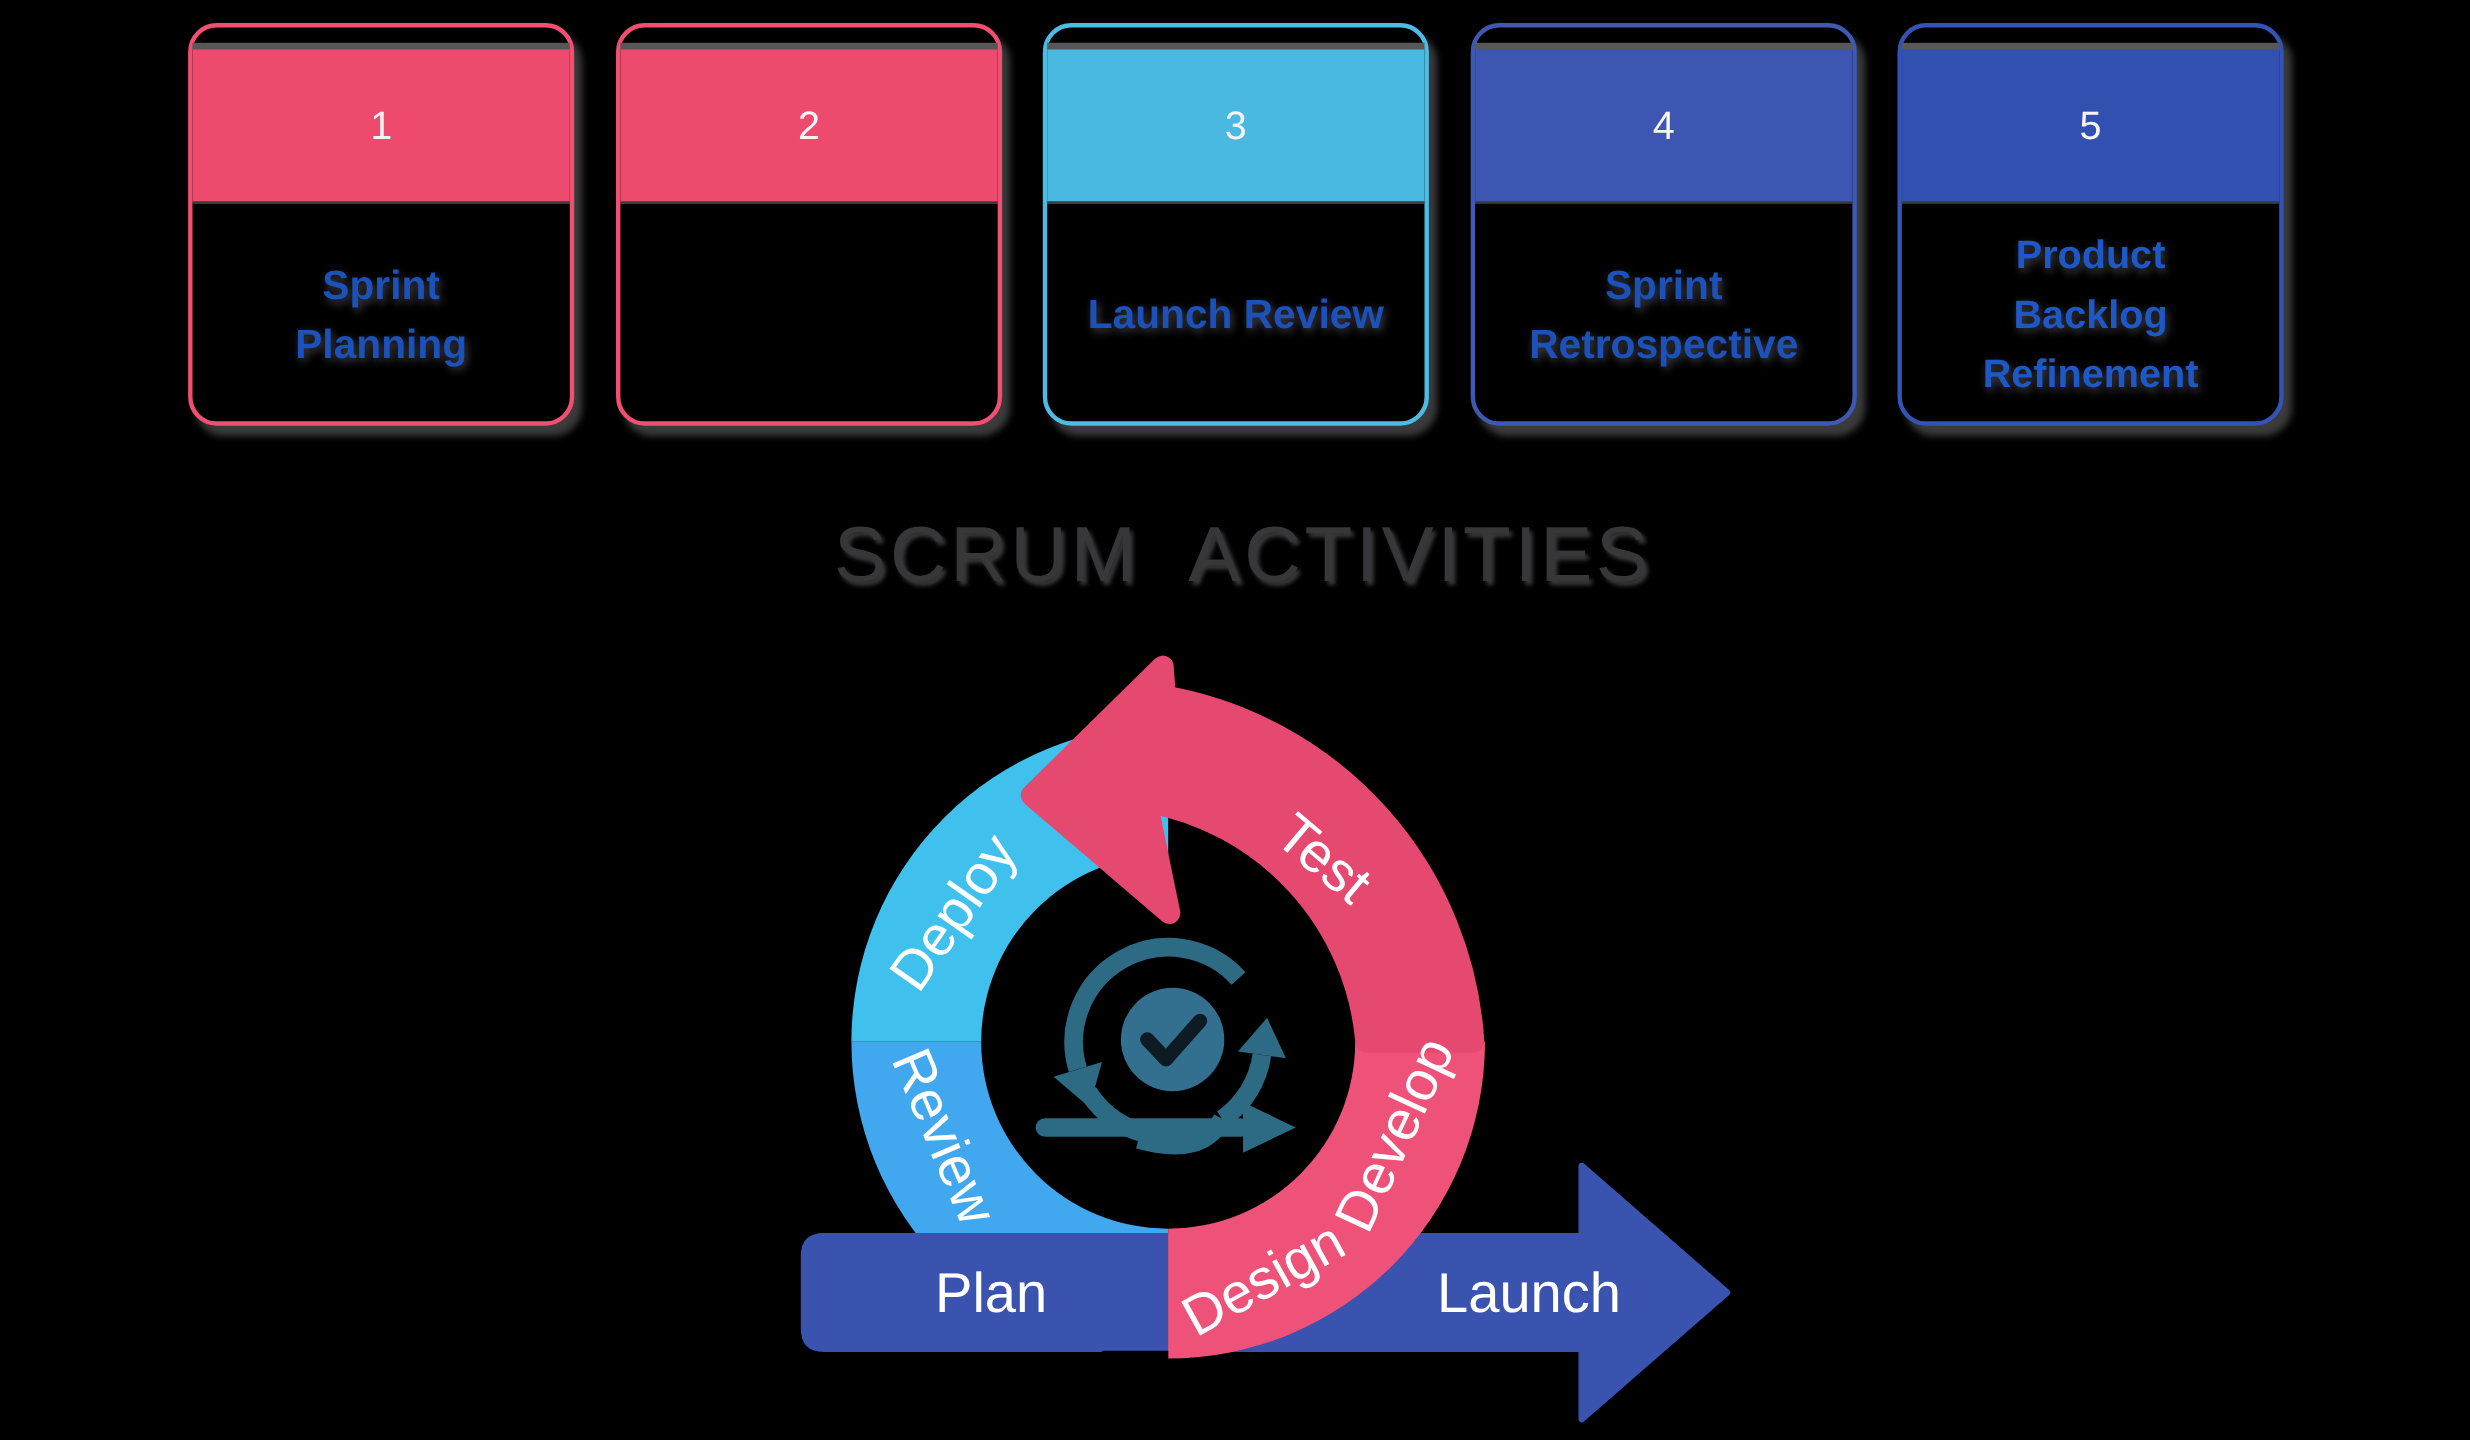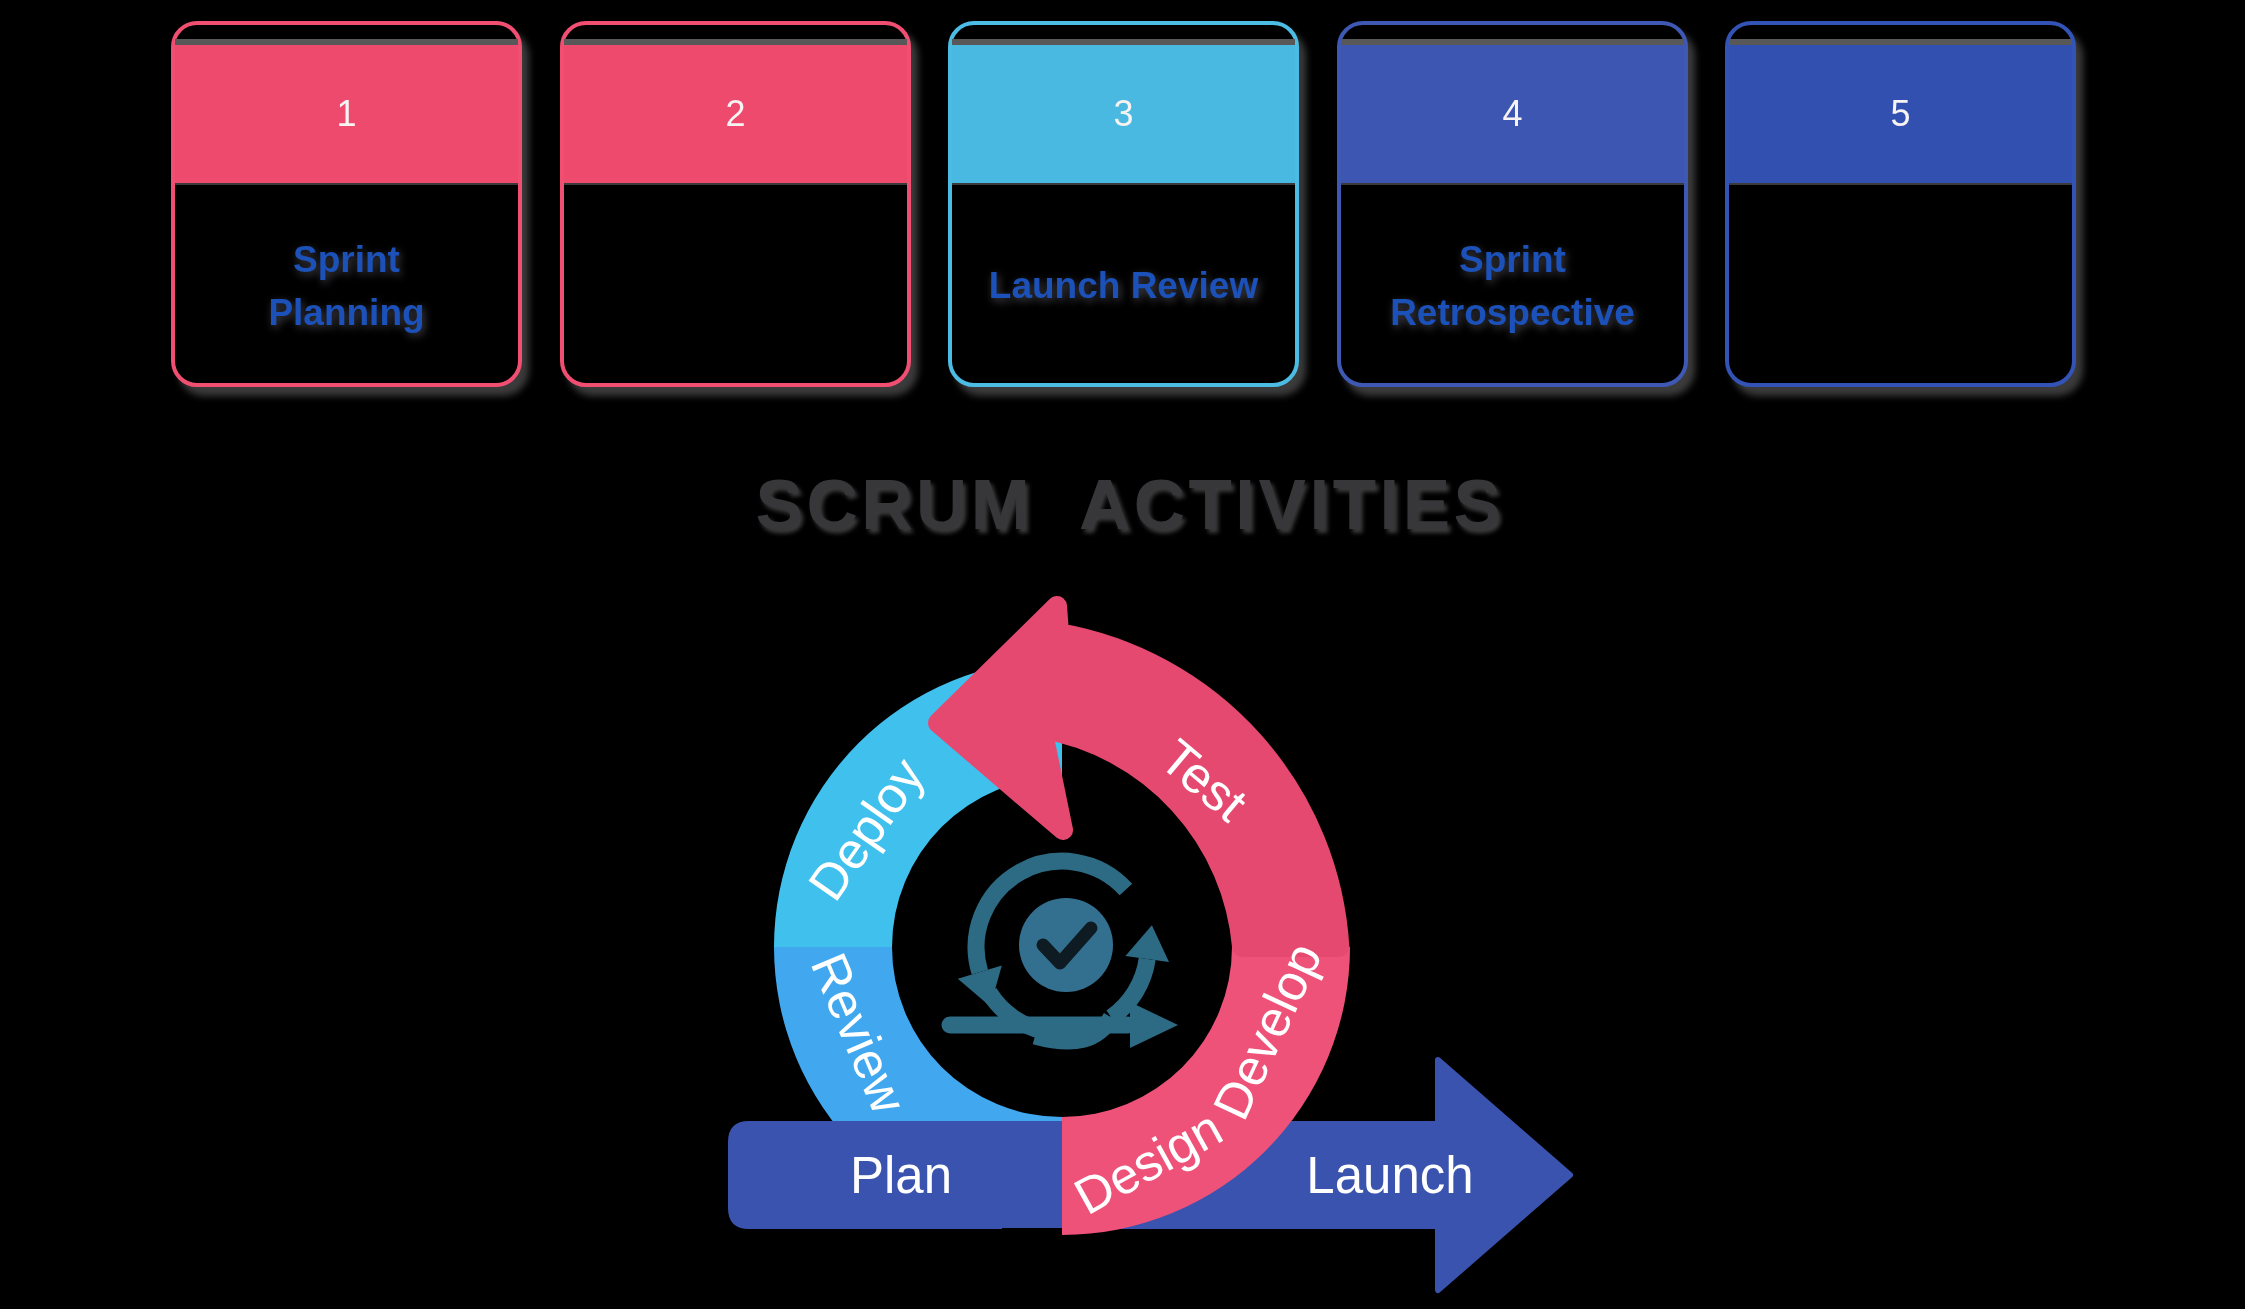--- a/index.html
+++ b/index.html
@@ -28,21 +28,21 @@
   #card5 { left:1725px; border-color:#3354b6; }
   #card1 .chead, #card2 .chead { background:#ee4a6e; }
   #card3 .chead { background:#49b9e2; }
   #card4 .chead { background:#3c56b1; }
   #card5 .chead { background:#3150b0; }
   #card1 .cbody, #card2 .cbody, #card3 .cbody { color:#1b51b8; }
   #card4 .cbody { color:#1b51b8; }
   #card5 .cbody { color:#1e57c6; font-size:36px; line-height:54px; }
   .title {
     position:absolute; top:464px; left:1130px; transform:translateX(-50%);
-    white-space:nowrap; color:#37373a; font-size:71px; font-weight:700;
+    white-space:nowrap; color:#37373a; font-size:71px; font-weight:400;
     letter-spacing:3.5px; word-spacing:25px;
     text-shadow:3px 4px 4px rgba(120,120,120,.5);
   }
   svg { position:absolute; left:0; top:0; }
   .lbl { fill:#fff; font-family:"Liberation Sans",sans-serif; font-size:51px; }
 </style>
 </head>
 <body>
 
 <div class="card" id="card1">
@@ -55,20 +55,21 @@
 <div class="card" id="card3">
     <div class="chead">3</div>
     <div class="cbody">Launch Review</div>
   </div>
 <div class="card" id="card4">
     <div class="chead">4</div>
     <div class="cbody">Sprint<br>Retrospective</div>
   </div>
 <div class="card" id="card5">
     <div class="chead">5</div>
+    <div class="cbody">Product<br>Backlog<br>Refinement</div>
   </div>
 
 <div class="title">SCRUM ACTIVITIES</div>
 
 <svg width="2245" height="1309" viewBox="0 0 2245 1309">
 
   <path d="M1062,659 A288,288 0 0 0 774,947 L892,947 A170,170 0 0 1 1062,777 Z" fill="#40c0ed"></path>
   <path d="M774,947 A288,288 0 0 0 1062,1235 L1062,1117 A170,170 0 0 1 892,947 Z" fill="#41a8ef"></path>
 
   <path d="M749,1124 L1438,1124 L1438,1060 L1570,1175 L1438,1290 L1438,1226 L749,1226 Q731,1226 731,1208 L731,1142 Q731,1124 749,1124 Z" fill="#3a53ae" stroke="#3a53ae" stroke-width="6" stroke-linejoin="round"></path>

